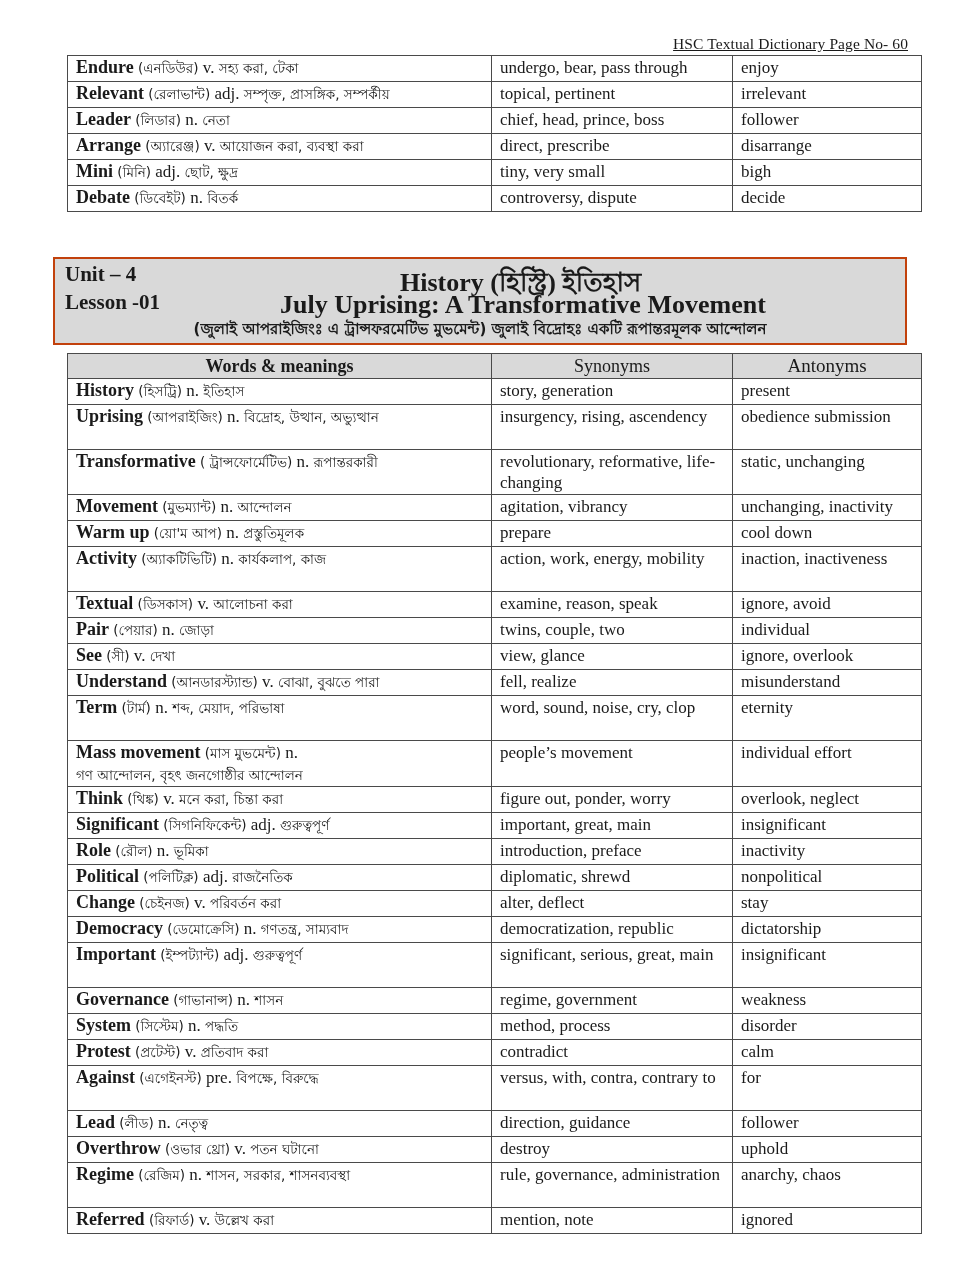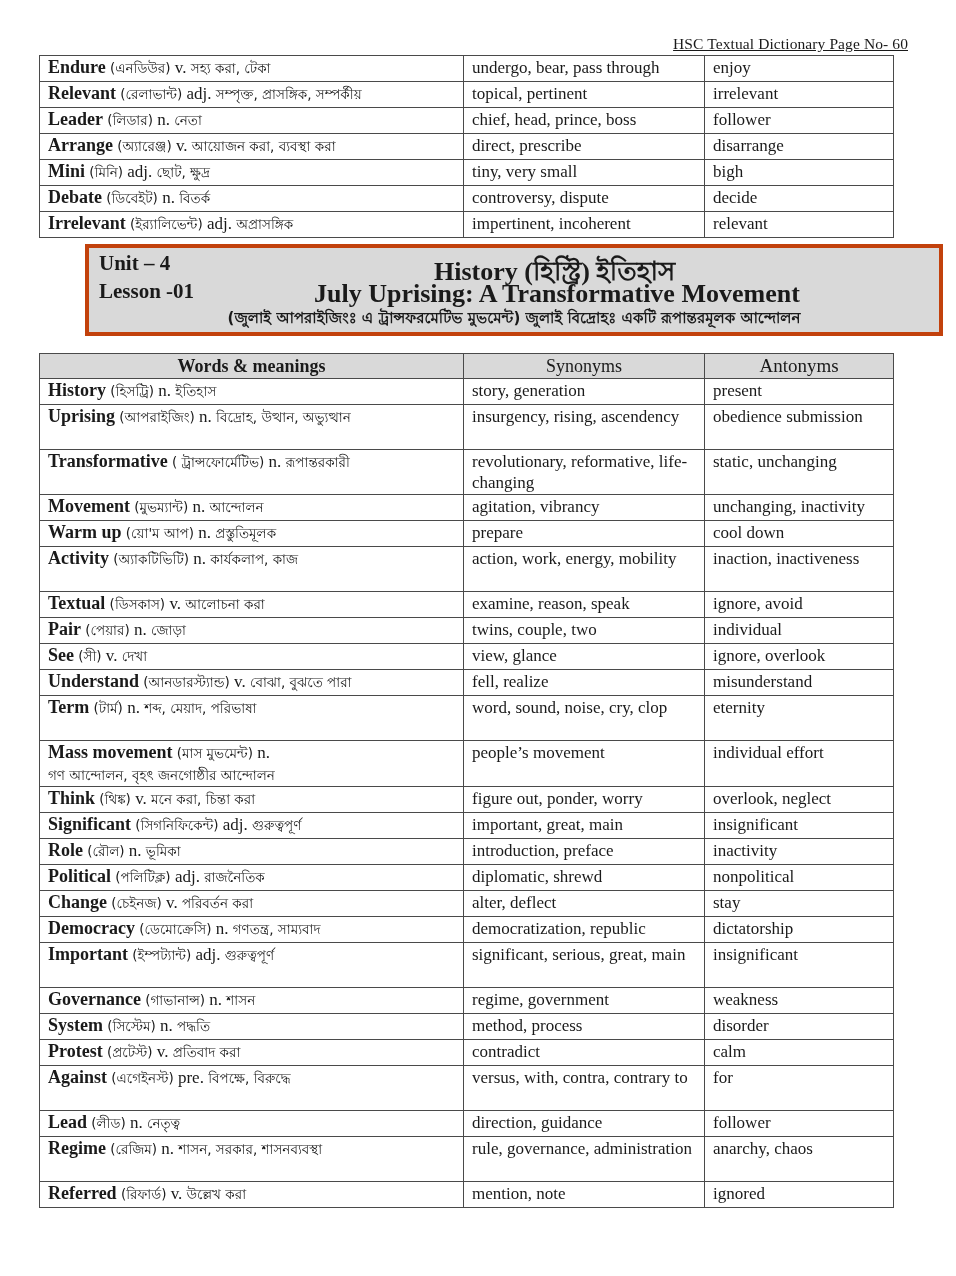--- a/index.html
+++ b/index.html
@@ -5,36 +5,36 @@
   html, body { margin: 0; padding: 0; background: #ffffff; }
   body {
     width: 956px; height: 1276px; position: relative; overflow: hidden;
     font-family: "Liberation Serif", "DejaVu Serif", serif; color: #1a1a1a;
   }
   .page-header {
     position: absolute; top: 35px; right: 48px;
     font-size: 15.5px; letter-spacing: 0.1px; text-decoration: underline;
   }
   table {
-    border-collapse: collapse; position: absolute; left: 39px; width: 854px;
+    border-collapse: collapse; position: absolute; left: 67px; width: 854px;
     font-size: 17px; table-layout: fixed;
   }
   td, th { border: 1.5px solid #4a4a4a; padding: 0 8px; vertical-align: top; line-height: 21px; }
   col.c1 { width: 424px; } col.c2 { width: 241px; } col.c3 { width: 189px; }
   .word { font-weight: bold; font-size: 18px; }
   .bn { font-family: "DejaVu Sans", sans-serif; font-size: 13.5px; }
   .pos { font-size: 17px; }
   tr.r1 td { height: 24px; padding-top: 1px; }
   tr.r2 td { height: 43px; padding-top: 1px; }
 
   #top-table { top: 55px; }
 
   .unit-box {
-    position: absolute; left: 53px; top: 244px; width: 850px; height: 84px;
-    background: #d9d9d9; border: 4px solid #c2410c; margin-left: 32px;
+    position: absolute; left: 53px; top: 257px; width: 850px; height: 84px;
+    background: #d9d9d9; border: 2px solid #c2410c;
   }
   .unit-row { position: absolute; left: 10px; font-weight: bold; font-size: 21px; }
   .unit-row.u1 { top: 3px; }
   .unit-row.u2 { top: 31px; }
   .unit-center { position: absolute; font-weight: bold; font-size: 26px; }
   .unit-center.t1 { left: 345px; top: 3px; }
   .unit-center.t2 { left: 225px; top: 31px; }
   .unit-bn {
     position: absolute; left: 0; right: 0; top: 58px; text-align: center;
     font-family: "DejaVu Sans", sans-serif; font-size: 15px; font-weight: bold;
@@ -82,25 +82,20 @@
       </tr>
       <tr class="r1">
         <td><span class="word">Mini</span> <span class="bn">(মিনি)</span> <span class="pos">adj.</span> <span class="bn">ছোট, ক্ষুদ্র</span></td>
         <td>tiny, very small</td>
         <td>bigh</td>
       </tr>
       <tr class="r1">
         <td><span class="word">Debate</span> <span class="bn">(ডিবেইট)</span> <span class="pos">n.</span> <span class="bn">বিতর্ক</span></td>
         <td>controversy, dispute</td>
         <td>decide</td>
-      </tr>
-      <tr class="r1">
-        <td><span class="word">Irrelevant</span> <span class="bn">(ইর‍্যালিভেন্ট)</span> <span class="pos">adj.</span> <span class="bn">অপ্রাসঙ্গিক</span></td>
-        <td>impertinent, incoherent</td>
-        <td>relevant</td>
       </tr>
     </tbody>
 </table>
 
 <div class="unit-box">
   <div class="unit-row u1">Unit – 4</div>
   <div class="unit-center t1">History (হিস্ট্রি) ইতিহাস</div>
   <div class="unit-row u2">Lesson -01</div>
   <div class="unit-center t2">July Uprising: A Transformative Movement</div>
   <div class="unit-bn">(জুলাই আপরাইজিংঃ এ ট্রান্সফরমেটিভ মুভমেন্ট) জুলাই বিদ্রোহঃ একটি রূপান্তরমূলক আন্দোলন</div>
@@ -233,20 +228,25 @@
       <tr class="r2">
         <td><span class="word">Against</span> <span class="bn">(এগেইনস্ট)</span> <span class="pos">pre.</span> <span class="bn">বিপক্ষে, বিরুদ্ধে</span></td>
         <td>versus, with, contra, contrary to</td>
         <td>for</td>
       </tr>
       <tr class="r1">
         <td><span class="word">Lead</span> <span class="bn">(লীড)</span> <span class="pos">n.</span> <span class="bn">নেতৃত্ব</span></td>
         <td>direction, guidance</td>
         <td>follower</td>
       </tr>
+      <tr class="r1">
+        <td><span class="word">Overthrow</span> <span class="bn">(ওভার থ্রো)</span> <span class="pos">v.</span> <span class="bn">পতন ঘটানো</span></td>
+        <td>destroy</td>
+        <td>uphold</td>
+      </tr>
       <tr class="r2">
         <td><span class="word">Regime</span> <span class="bn">(রেজিম)</span> <span class="pos">n.</span> <span class="bn">শাসন, সরকার, শাসনব্যবস্থা</span></td>
         <td>rule, governance, administration</td>
         <td>anarchy, chaos</td>
       </tr>
       <tr class="r1">
         <td><span class="word">Referred</span> <span class="bn">(রিফার্ড)</span> <span class="pos">v.</span> <span class="bn">উল্লেখ করা</span></td>
         <td>mention, note</td>
         <td>ignored</td>
       </tr>

